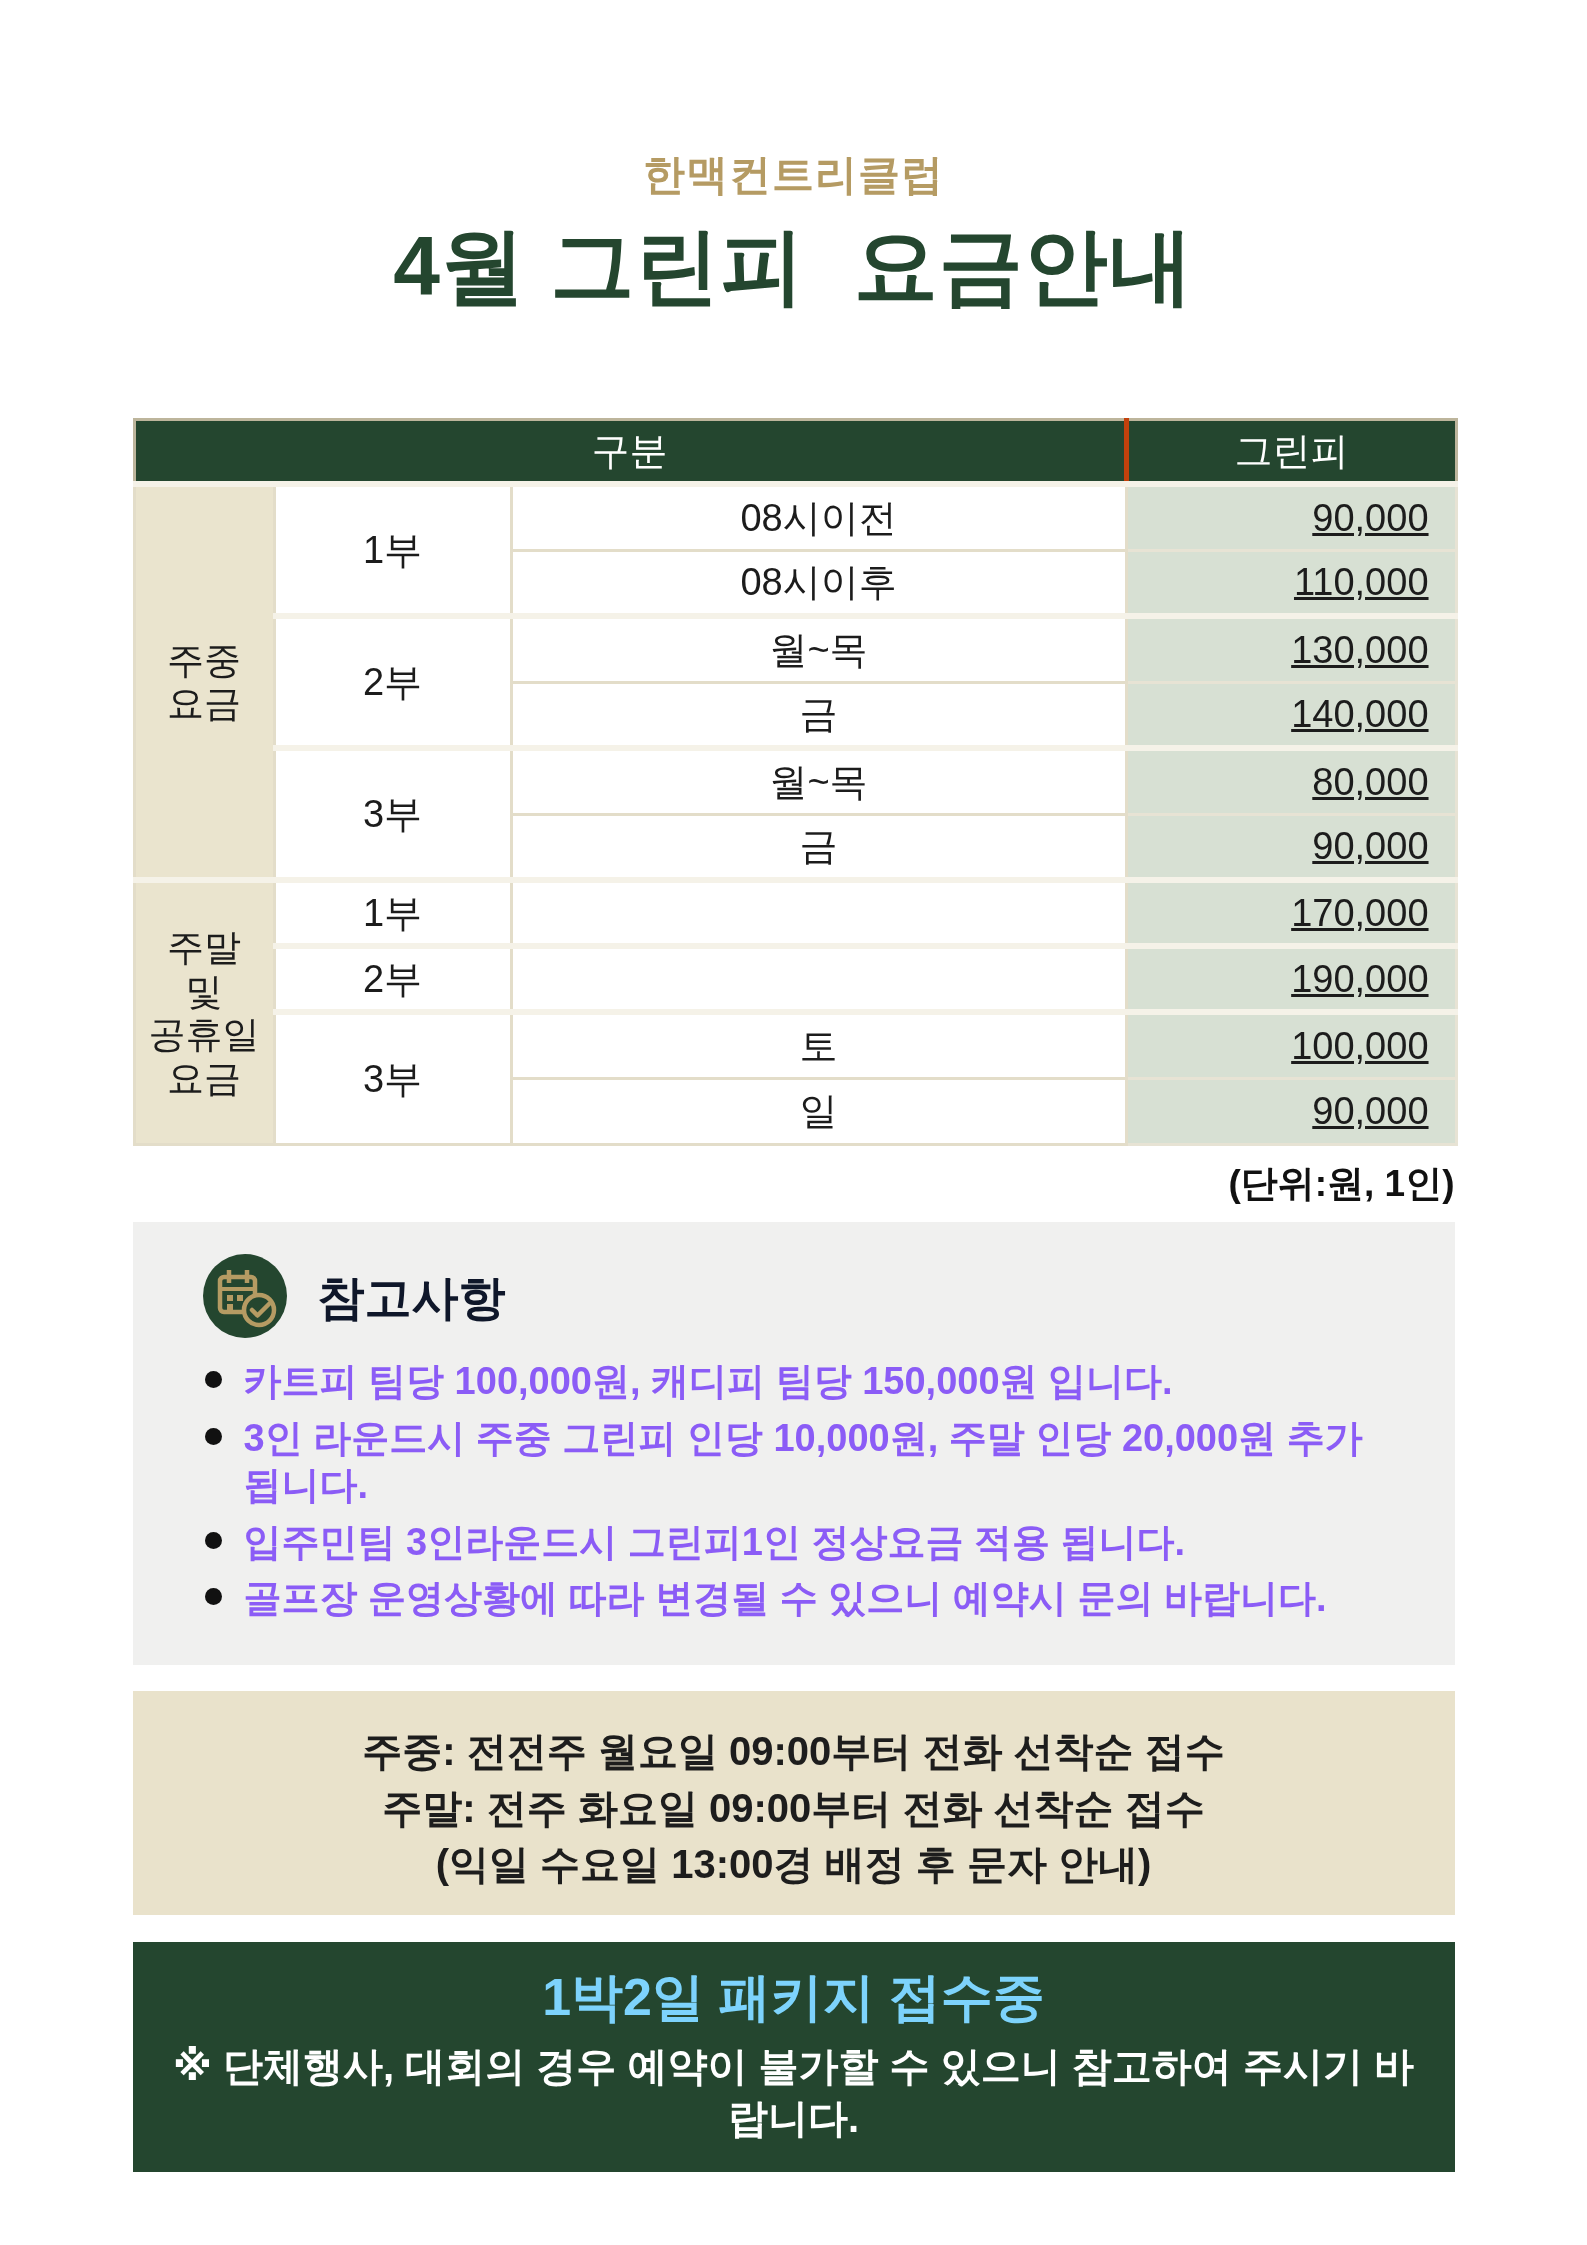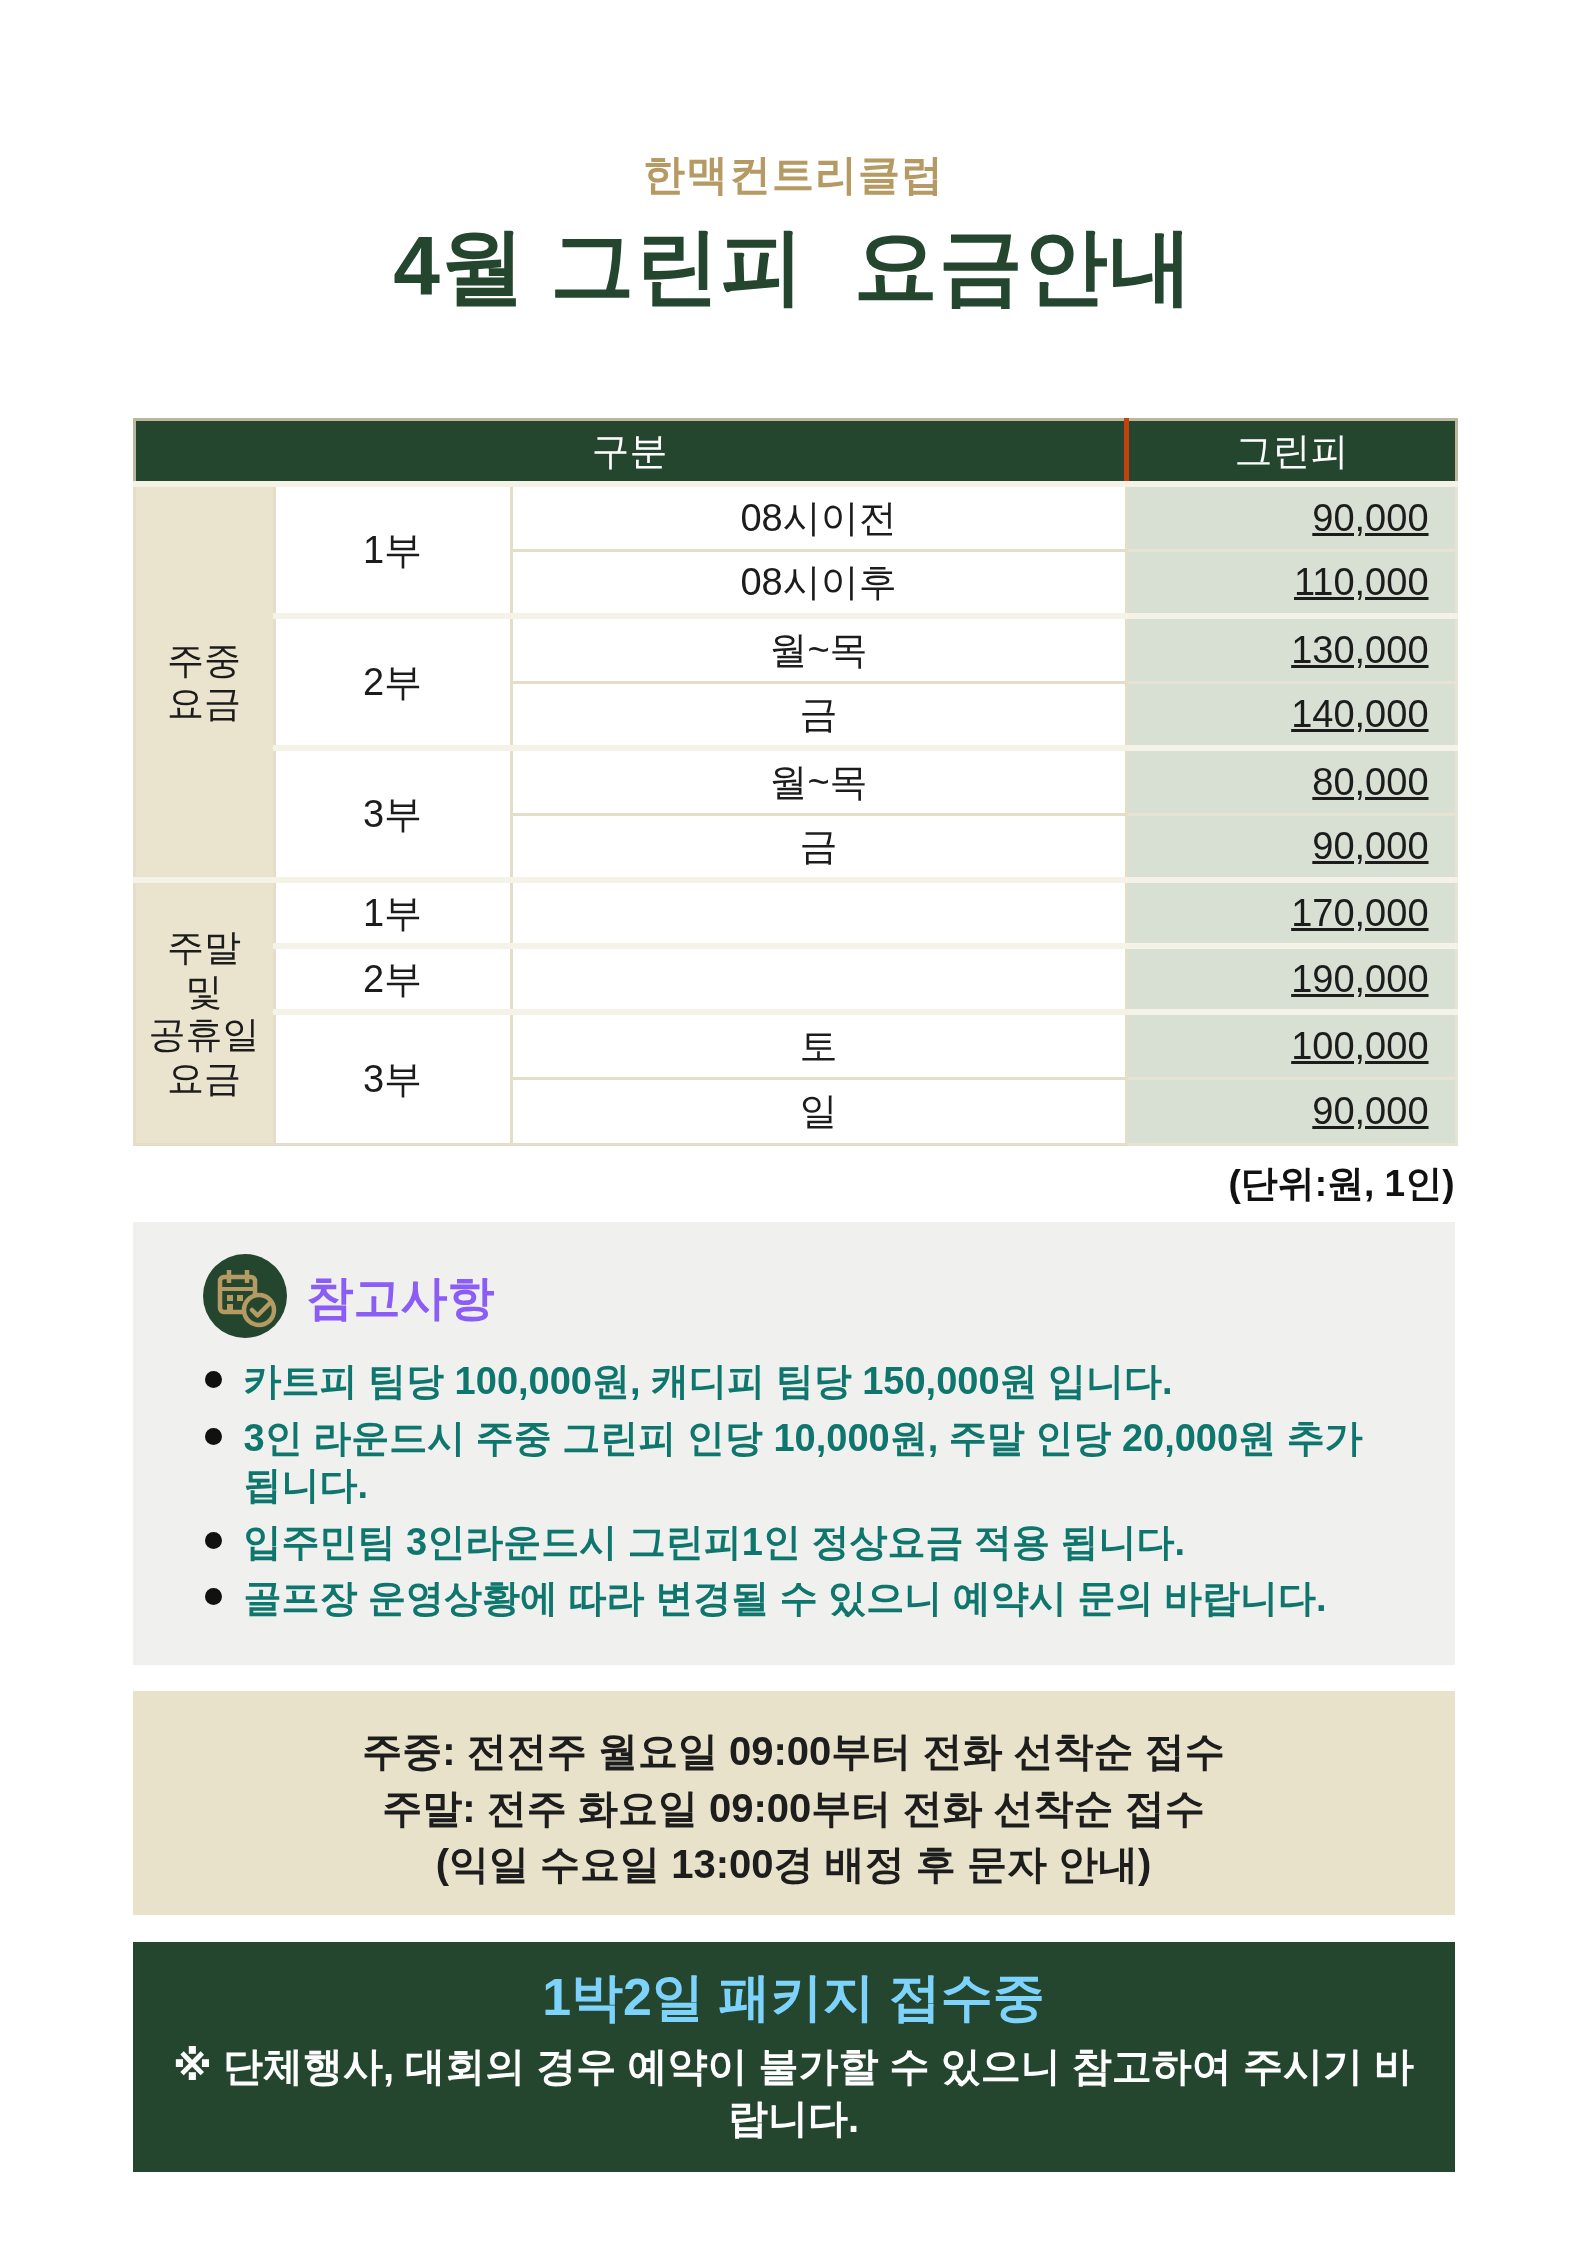--- a/index.html
+++ b/index.html
@@ -60,28 +60,28 @@
     text-align: right; font-size: 37px; font-weight: 600;
     color: #111; margin-top: 16px; line-height: 1.2;
   }
 
   
   .notes-box {
     margin-top: 16px; background: #F0F0EF;
     padding: 32px 58px 42px 58px;
   }
   .notes-head { display: flex; align-items: center; gap: 20px; margin-left: 12px; }
-  .notes-title { font-size: 47px; font-weight: 800; color: #8b5cf6; }
+  .notes-title { font-size: 47px; font-weight: 800; color: #0f172a; margin-left: 11px; }
   .note-list { margin-top: 16px; }
   .note-item { display: flex; align-items: baseline; margin-top: 9px; }
   .bullet {
     flex: 0 0 auto; width: 17px; height: 17px; border-radius: 50%;
     background: #111; margin: 0 22px 0 14px; transform: translateY(-6px);
   }
-  .note-text { font-size: 38px; font-weight: 600; color: #0f766e; line-height: 1.25; }
+  .note-text { font-size: 38px; font-weight: 600; color: #8b5cf6; line-height: 1.25; }
 
   
   .sameday-box {
     margin-top: 26px; background: #E9E2CB;
     padding: 24px 40px 22px 40px; text-align: center;
   }
   .sameday-title {
     font-size: 52px; font-weight: 800; color: #24462F; line-height: 1.15;
   }
   .sameday-line {

